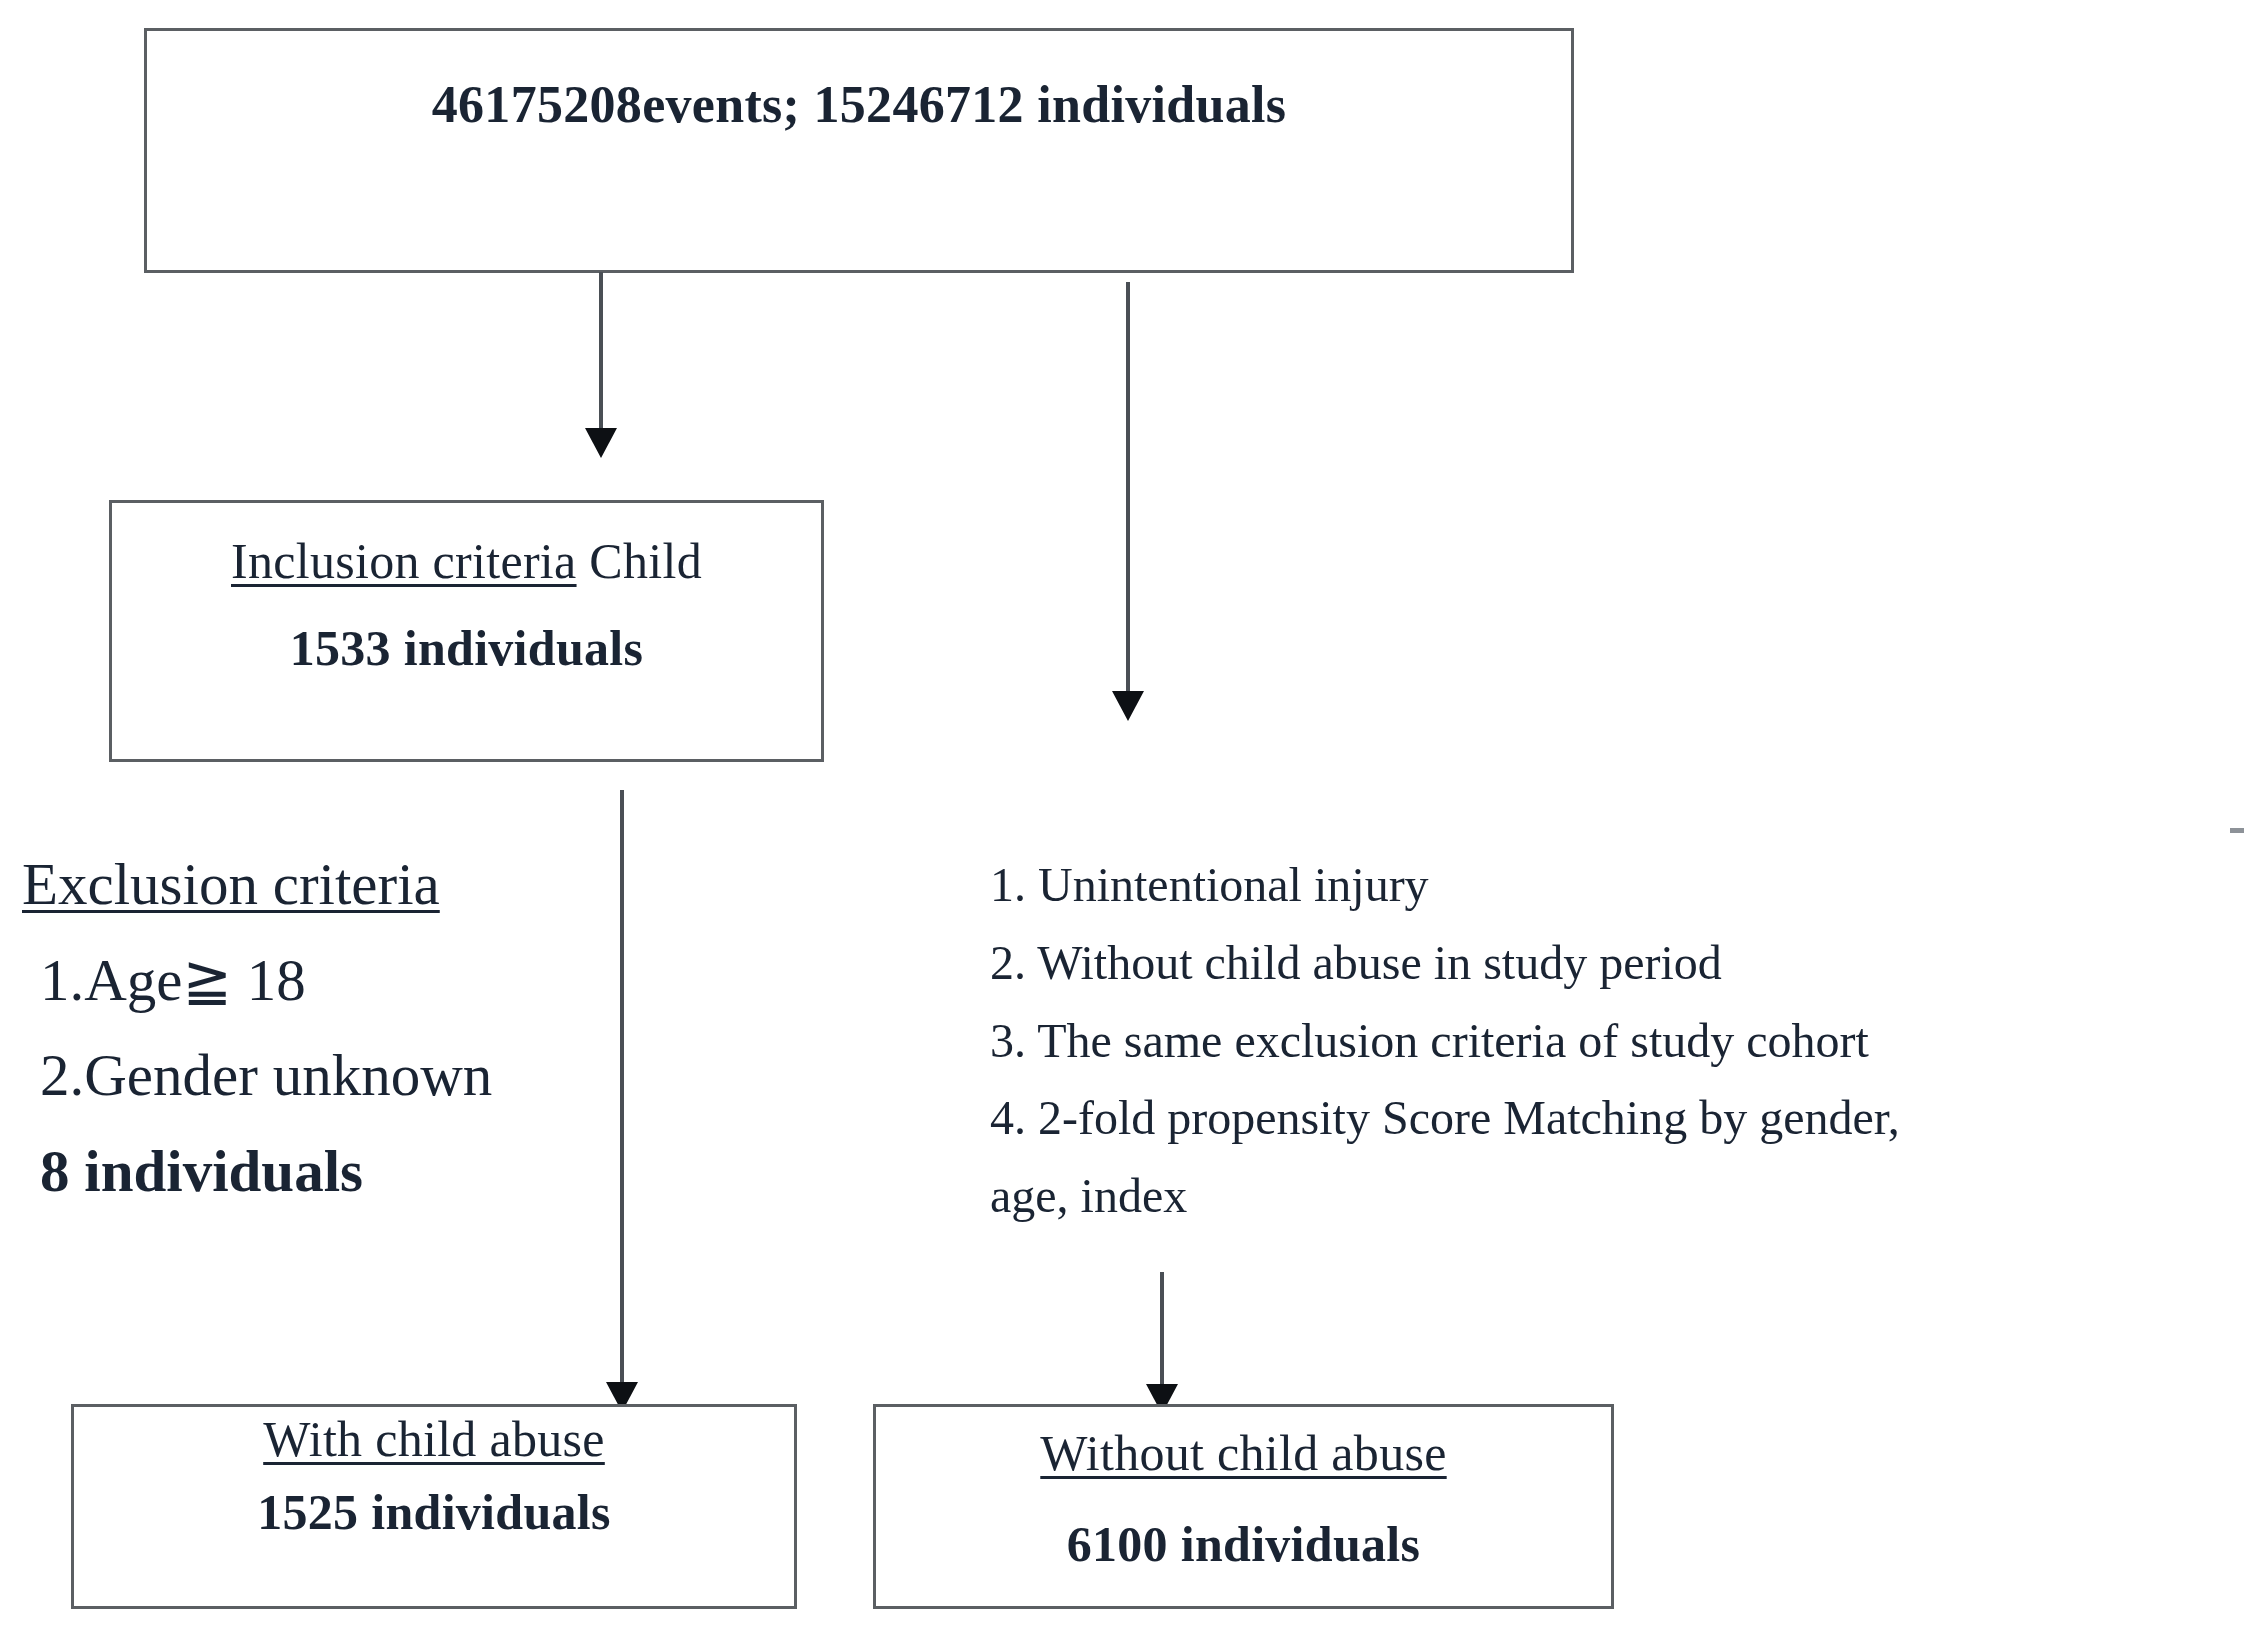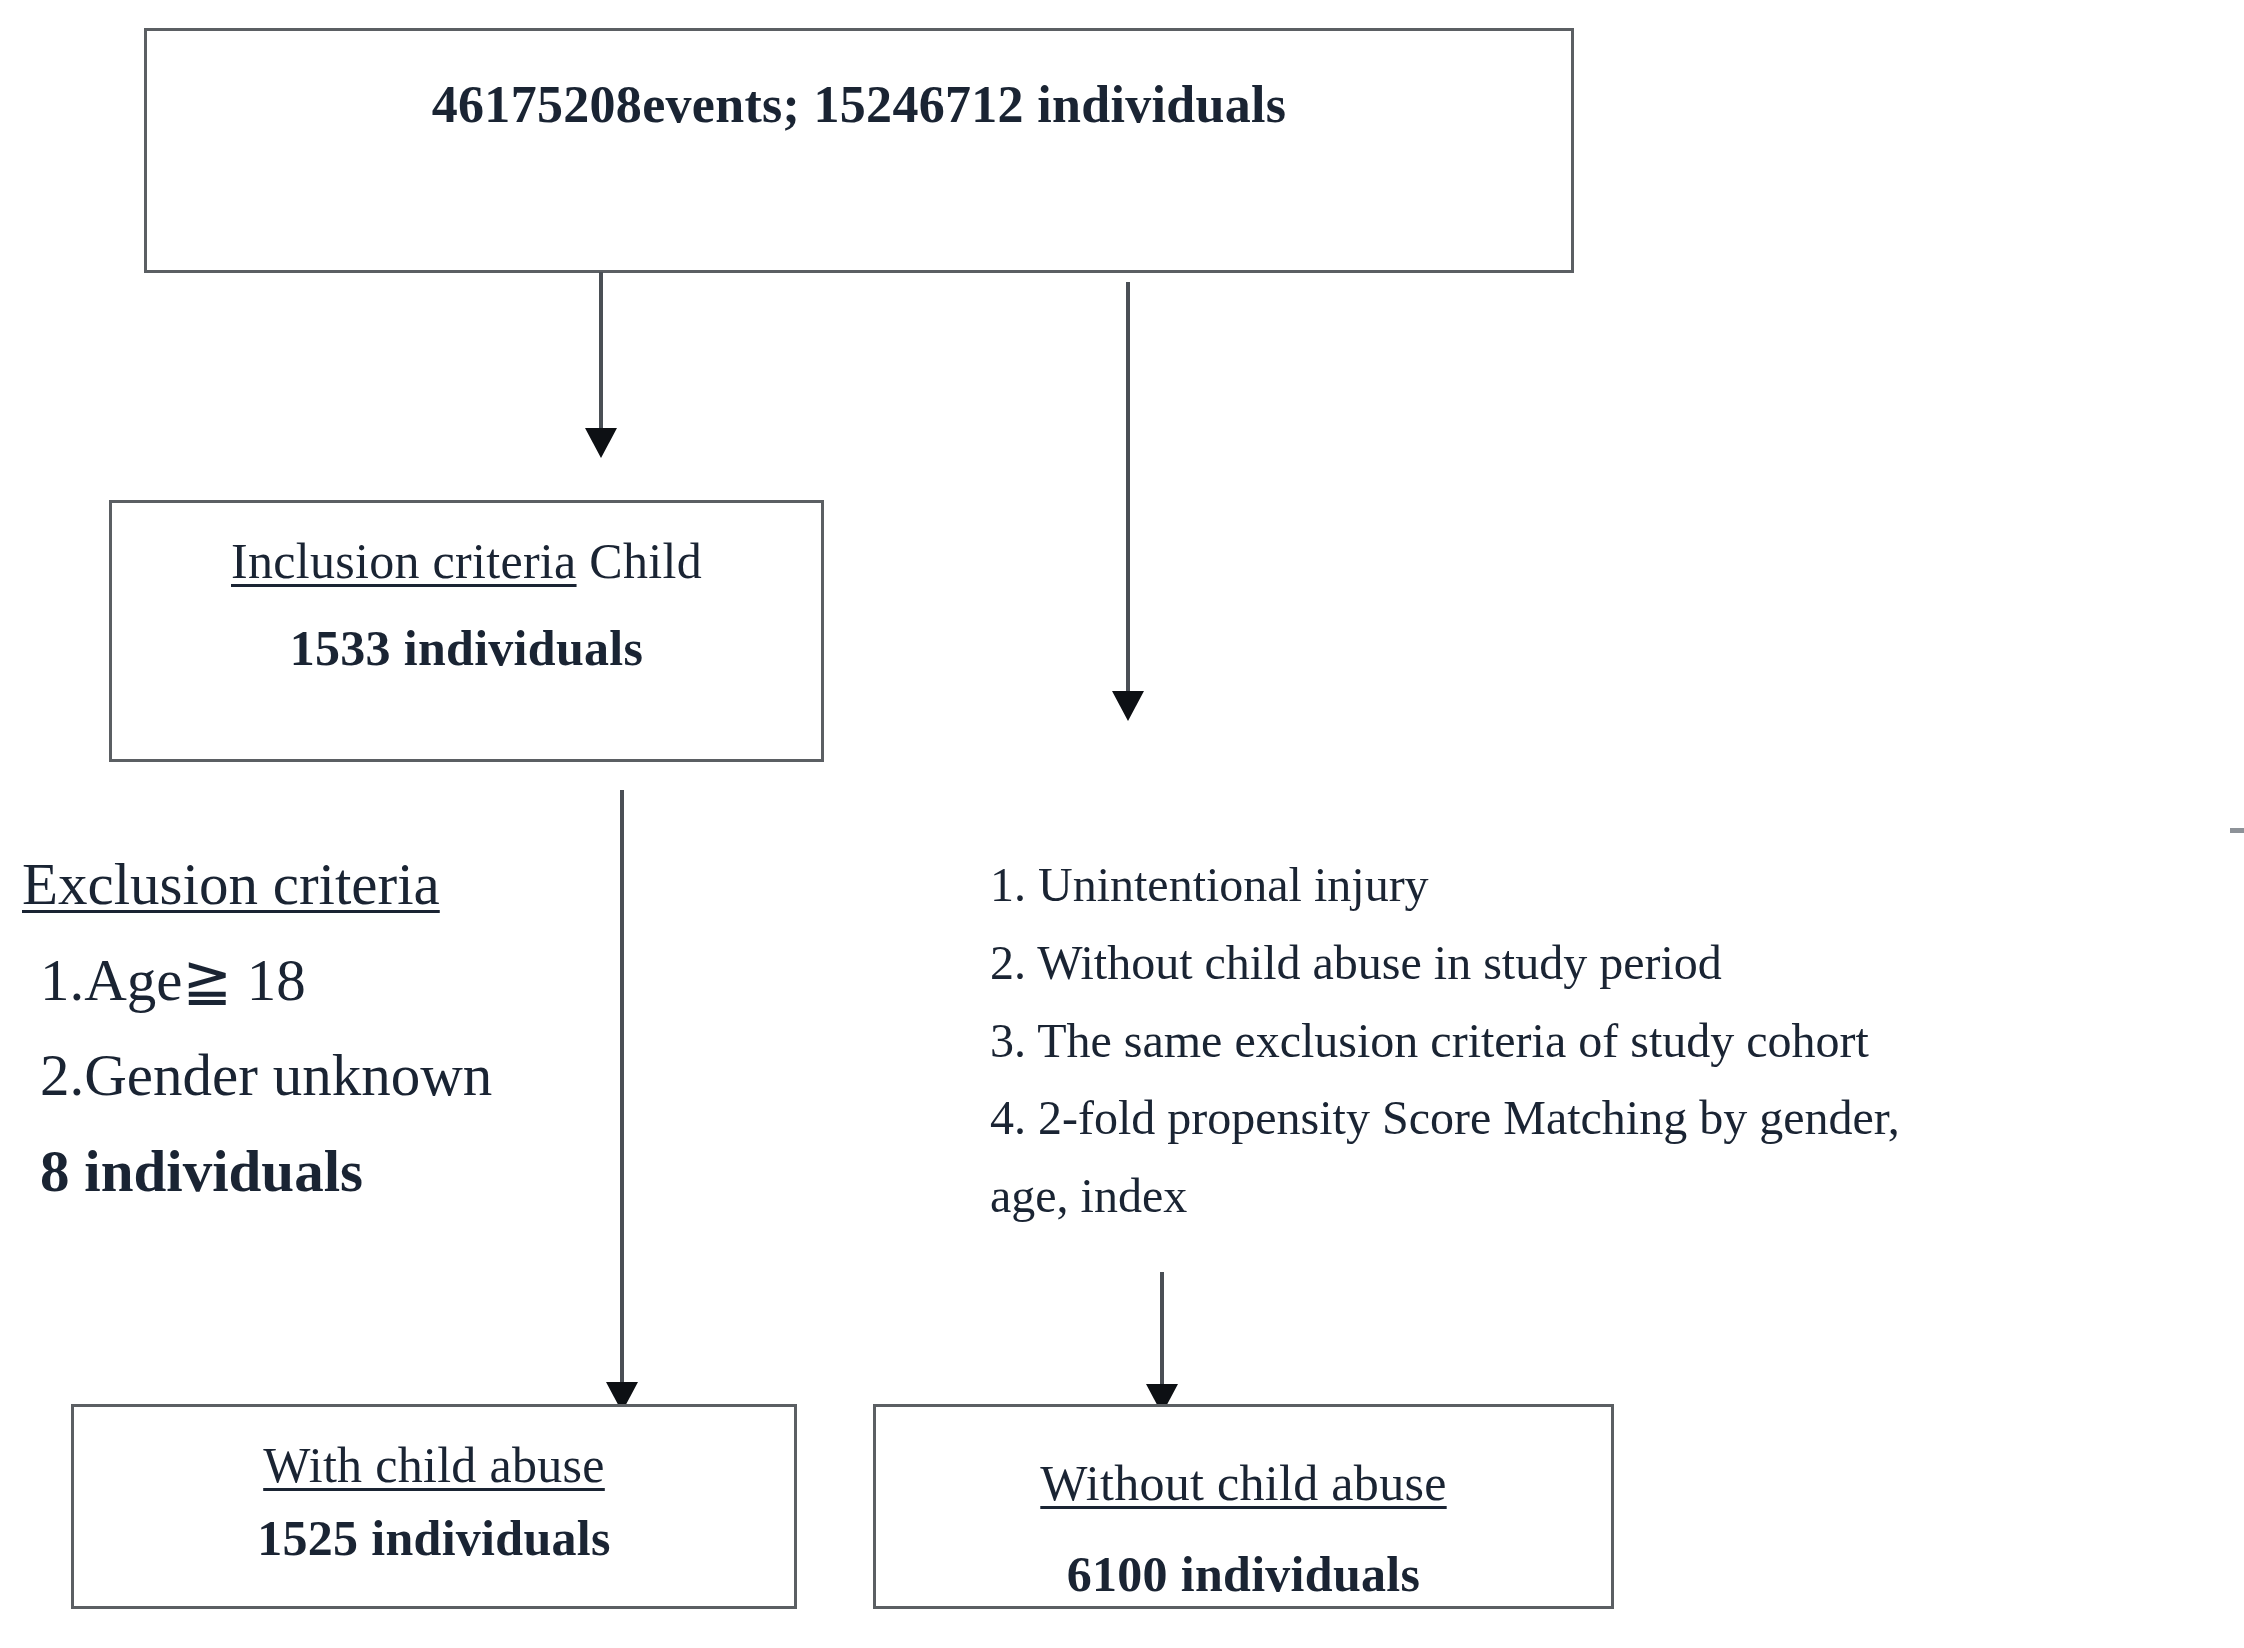--- a/index.html
+++ b/index.html
@@ -62,30 +62,29 @@
     padding-top: 26px;
   }
   #box-inclusion .node-line { font-size: 50px; }
   #box-inclusion .l2 { margin-top: 16px; }
   #box-inclusion .l3 { margin-top: 22px; }
 
   
   #box-with {
     left: 71px; top: 1404px;
     width: 726px; height: 205px;
-    padding-top: 26px;
   }
   #box-with .node-line { font-size: 50px; }
   #box-with .l2 { margin-top: 8px; }
 
   
   #box-without {
     left: 873px; top: 1404px;
     width: 741px; height: 205px;
-    padding-top: 44px;
+    padding-top: 14px;
   }
   #box-without .node-line { font-size: 50px; }
   #box-without .l2 { margin-top: 26px; }
 
   
   .text-block {
     position: absolute;
     color: #1a2433;
     line-height: 1.62;
   }

